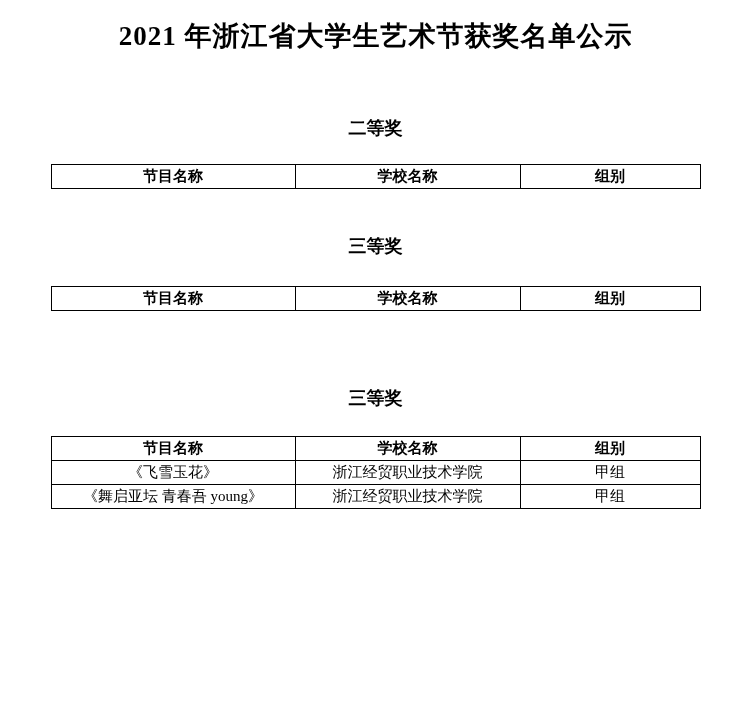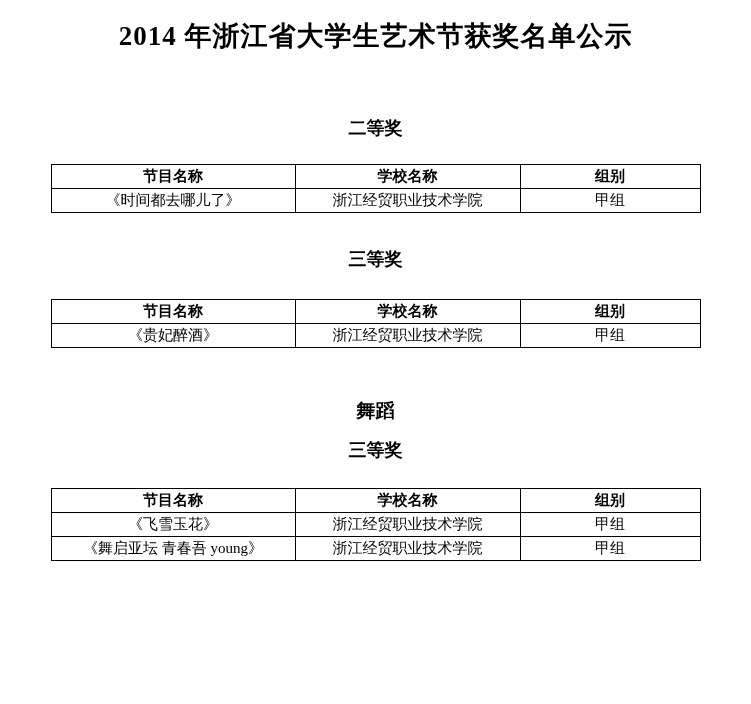--- a/index.html
+++ b/index.html
@@ -36,21 +36,21 @@
     font-family: "Liberation Sans", "DejaVu Sans", sans-serif;
   }
   .award-title {
     text-align: center;
     font-size: 18px;
     font-weight: bold;
     font-family: "Liberation Sans", "DejaVu Sans", sans-serif;
   }
   table.award-table {
     border-collapse: collapse;
-    margin: 4px auto;
+    margin: 15px auto;
     table-layout: fixed;
   }
   table.award-table td {
     border: 1px solid #000000;
     height: 24px;
     text-align: center;
     vertical-align: middle;
     font-size: 15px;
     font-family: "Liberation Serif", "DejaVu Serif", serif;
     padding: 1px 2px;
@@ -69,70 +69,59 @@
 
   .sp-title-1 { height: 48px; }
   .sp-sec-award { height: 14px; }
   .sp-block { height: 30px; }
 </style>
 </head>
 <body>
 
 <div class="page">
 
-  <h1 class="doc-title">2014 年浙江省大学生艺术节获奖名单公示</h1>
+  <h1 class="doc-title">2021 年浙江省大学生艺术节获奖名单公示</h1>
 
   <div class="sp-title-1"></div>
 
 
   <div class="sp-sec-award"></div>
 
   <div class="award-title">二等奖</div>
 
   <div class="blk-drama-2">
     <table class="award-table">
       <tbody>
           <tr>
         <td class="head col-a">节目名称</td>
         <td class="head col-b">学校名称</td>
         <td class="head col-c">组别</td>
-      </tr>
-      <tr>
-        <td class="col-a">《时间都去哪儿了》</td>
-        <td class="col-b">浙江经贸职业技术学院</td>
-        <td class="col-c">甲组</td>
       </tr>
     </tbody>
       </table>
   </div>
 
   <div class="sp-block"></div>
 
   <div class="award-title">三等奖</div>
 
   <div class="blk-drama-3">
     <table class="award-table">
       <tbody>
           <tr>
         <td class="head col-a">节目名称</td>
         <td class="head col-b">学校名称</td>
         <td class="head col-c">组别</td>
       </tr>
-      <tr>
-        <td class="col-a">《贵妃醉酒》</td>
-        <td class="col-b">浙江经贸职业技术学院</td>
-        <td class="col-c">甲组</td>
-      </tr>
     </tbody>
       </table>
   </div>
 
   <div class="sp-block" style="height:46px"></div>
 
-  <div class="section-title">舞蹈</div>
 
   <div class="sp-sec-award"></div>
 
   <div class="award-title">三等奖</div>
 
   <div class="blk-dance-3">
     <table class="award-table">
       <tbody>
           <tr>
         <td class="head col-a">节目名称</td>

